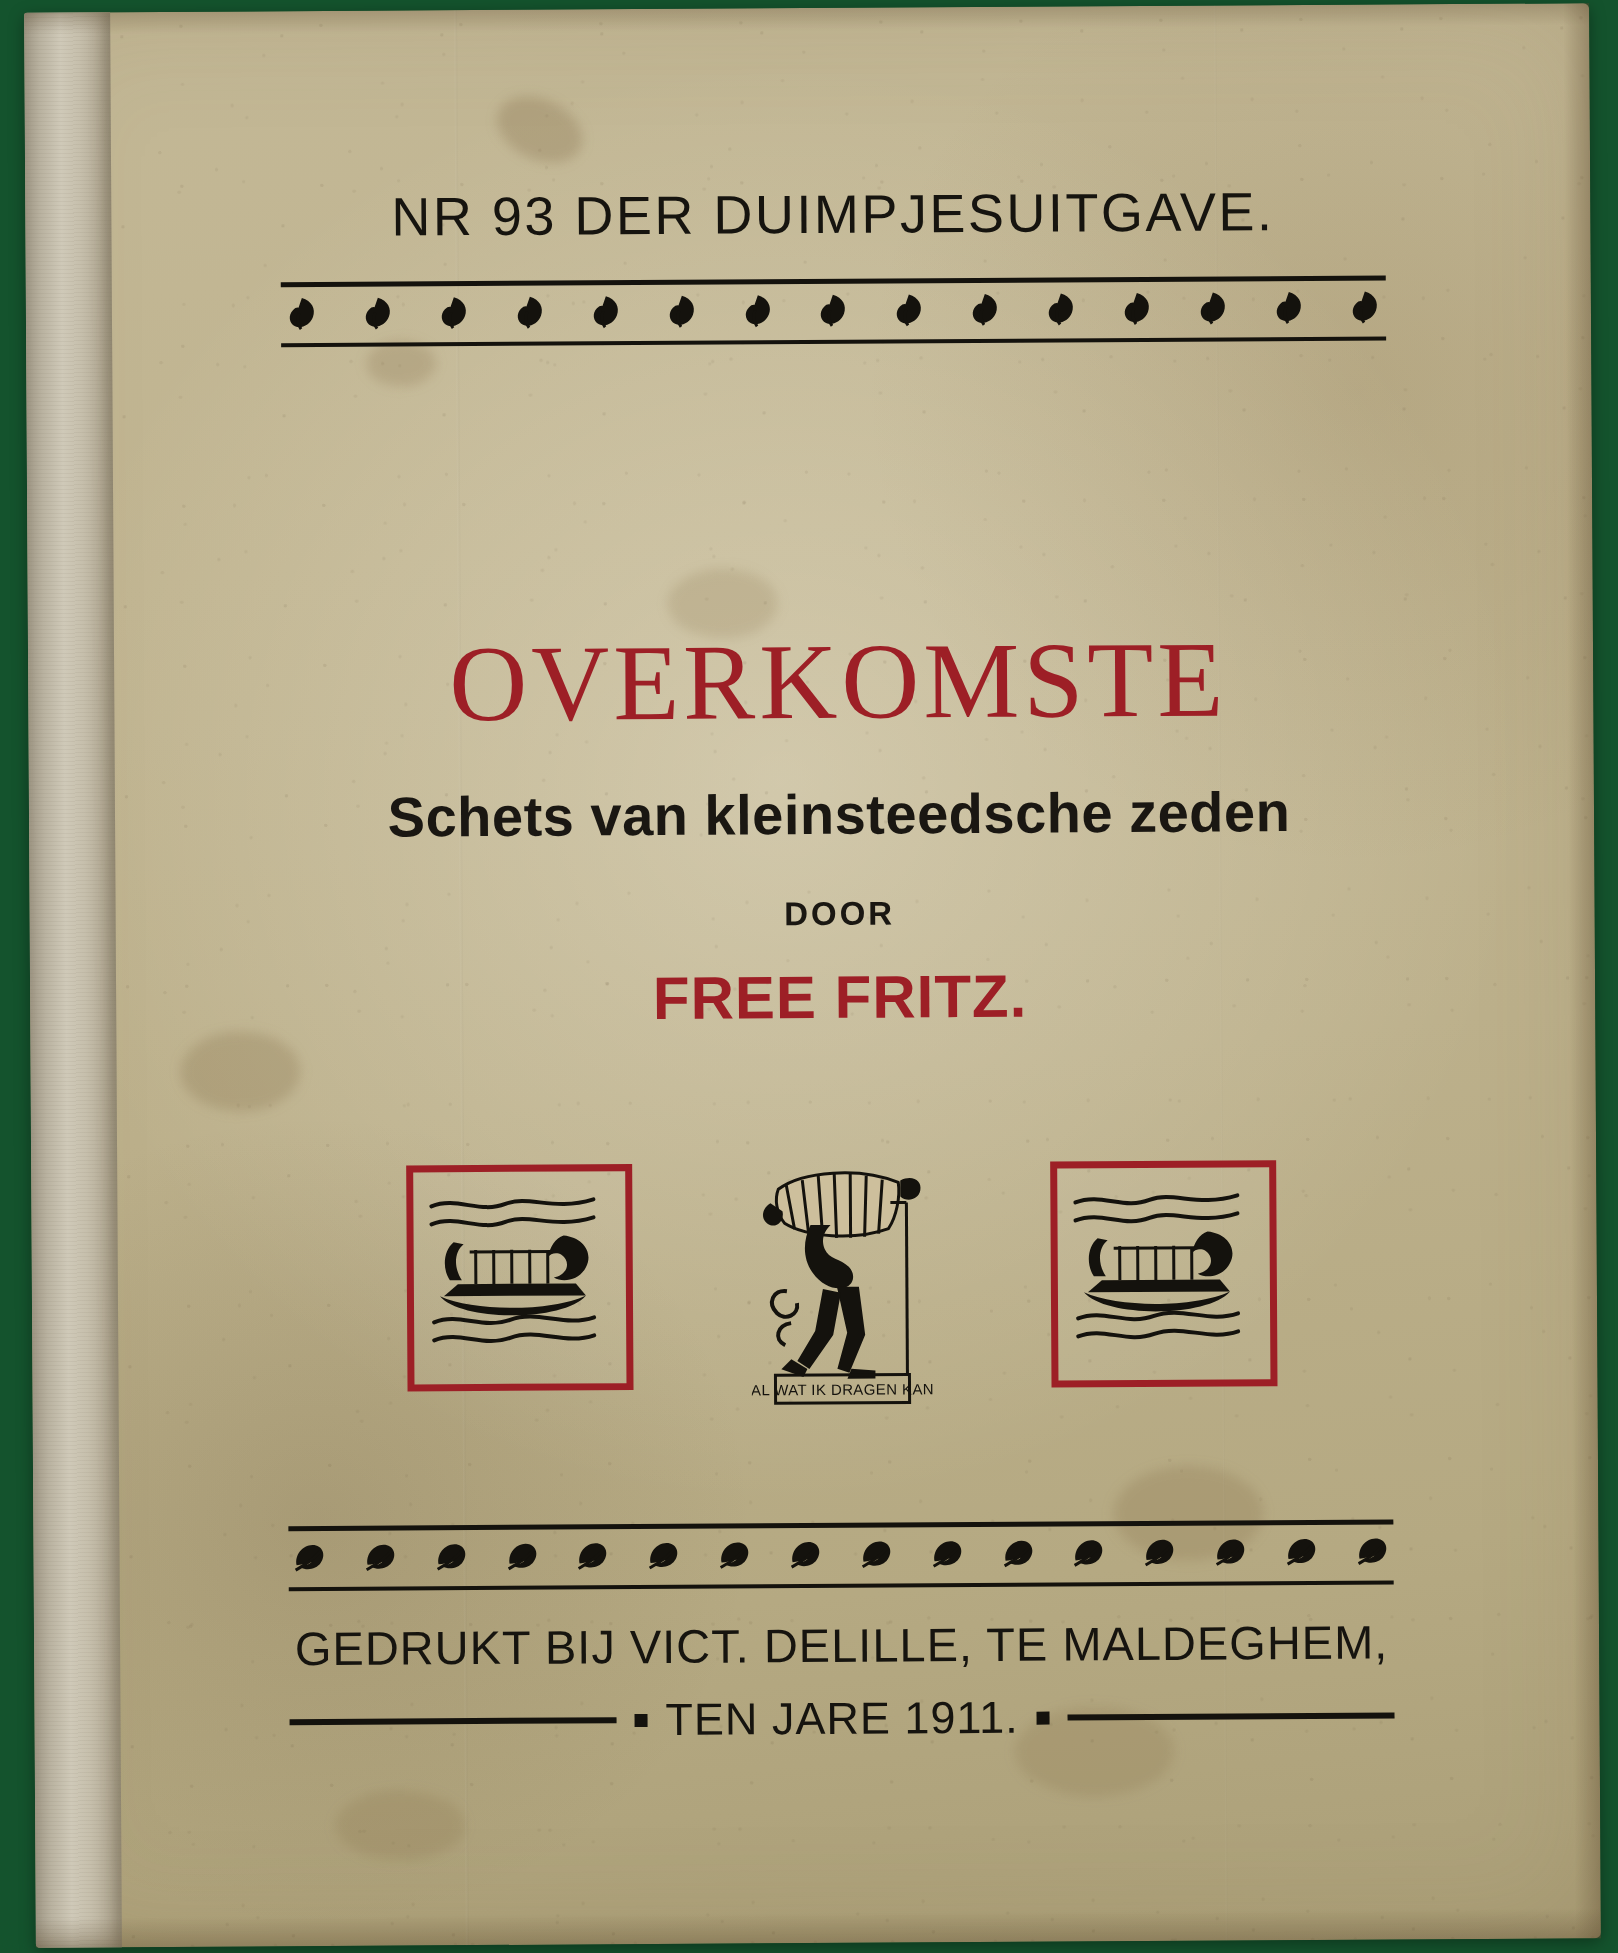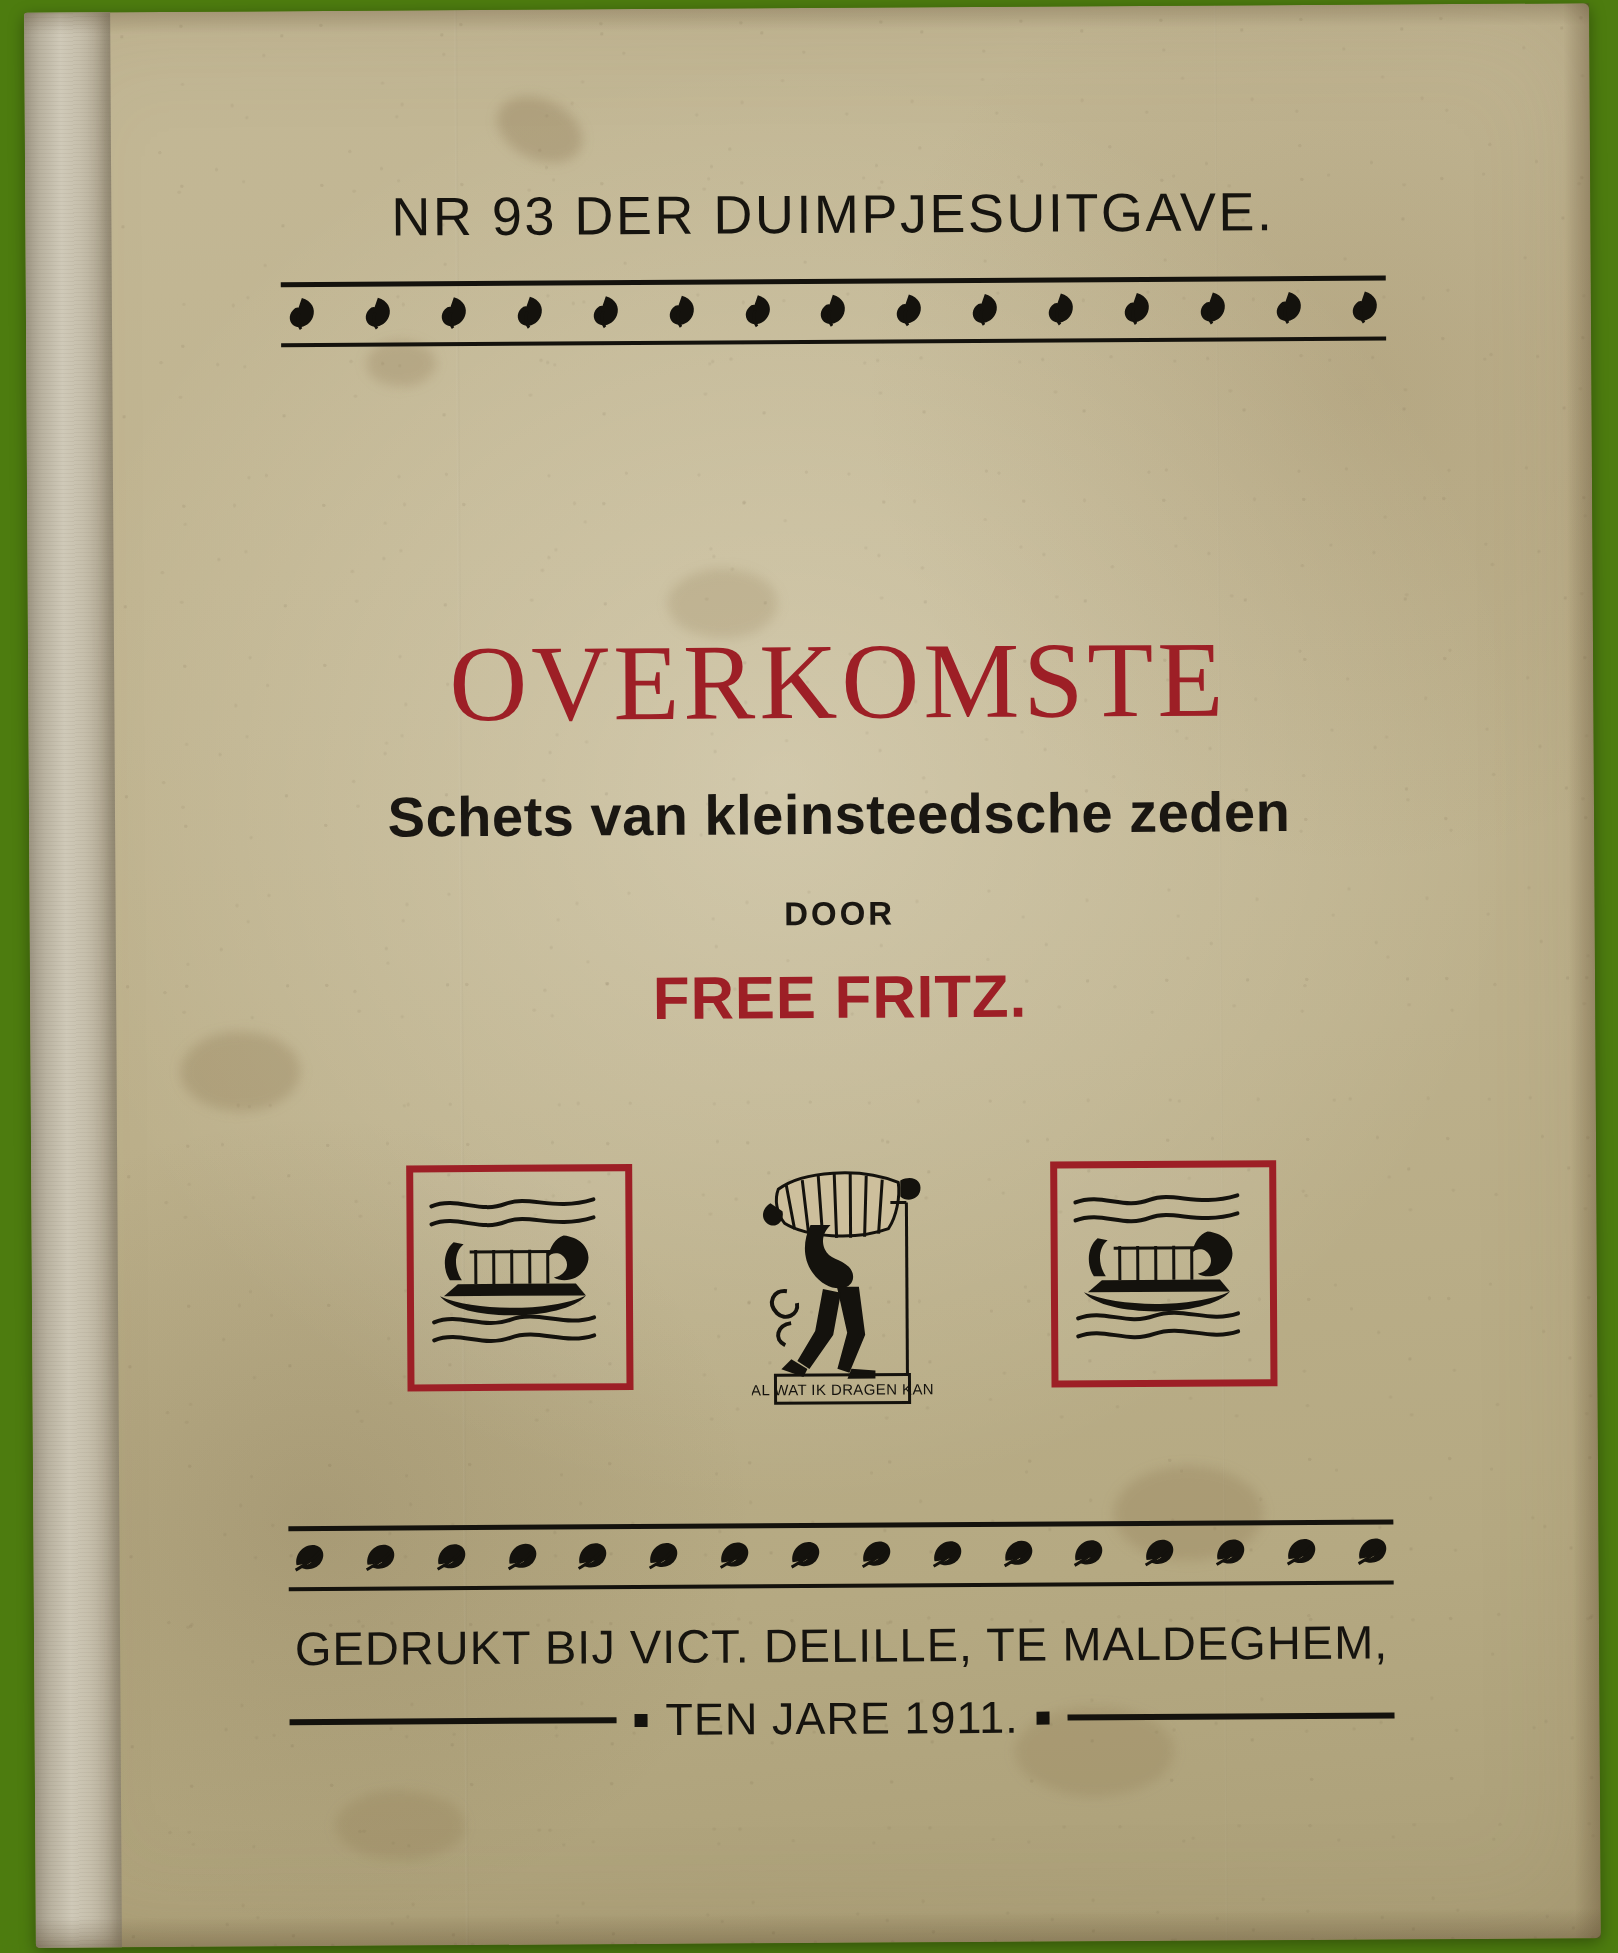--- a/index.html
+++ b/index.html
@@ -12,21 +12,21 @@
     height: 1953px;
     overflow: hidden;
     font-family: "Liberation Sans", sans-serif;
   }
 
   
   #photo {
     position: relative;
     width: 1618px;
     height: 1953px;
-    background: #4d7c0f;
+    background: #14532d;
   }
 
   
   #book {
     position: absolute;
     left: 30px;
     top: 8px;
     width: 1565px;
     height: 1935px;
     transform: rotate(-0.35deg);

